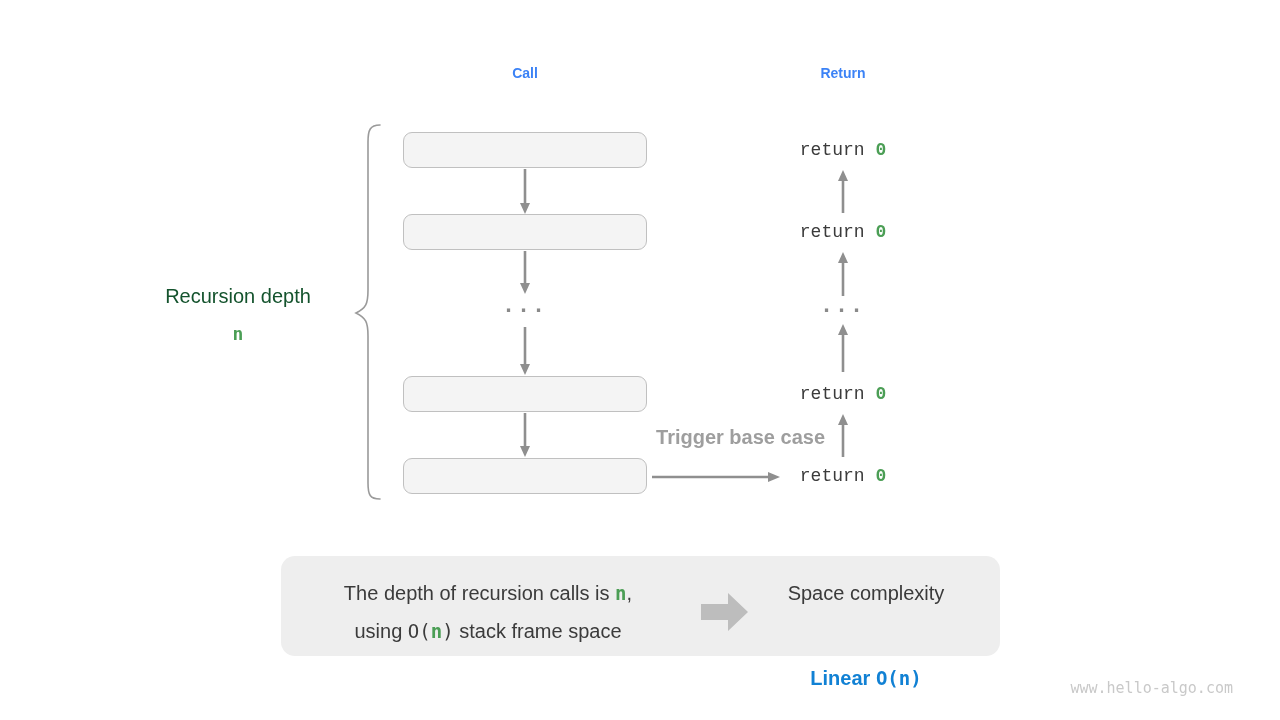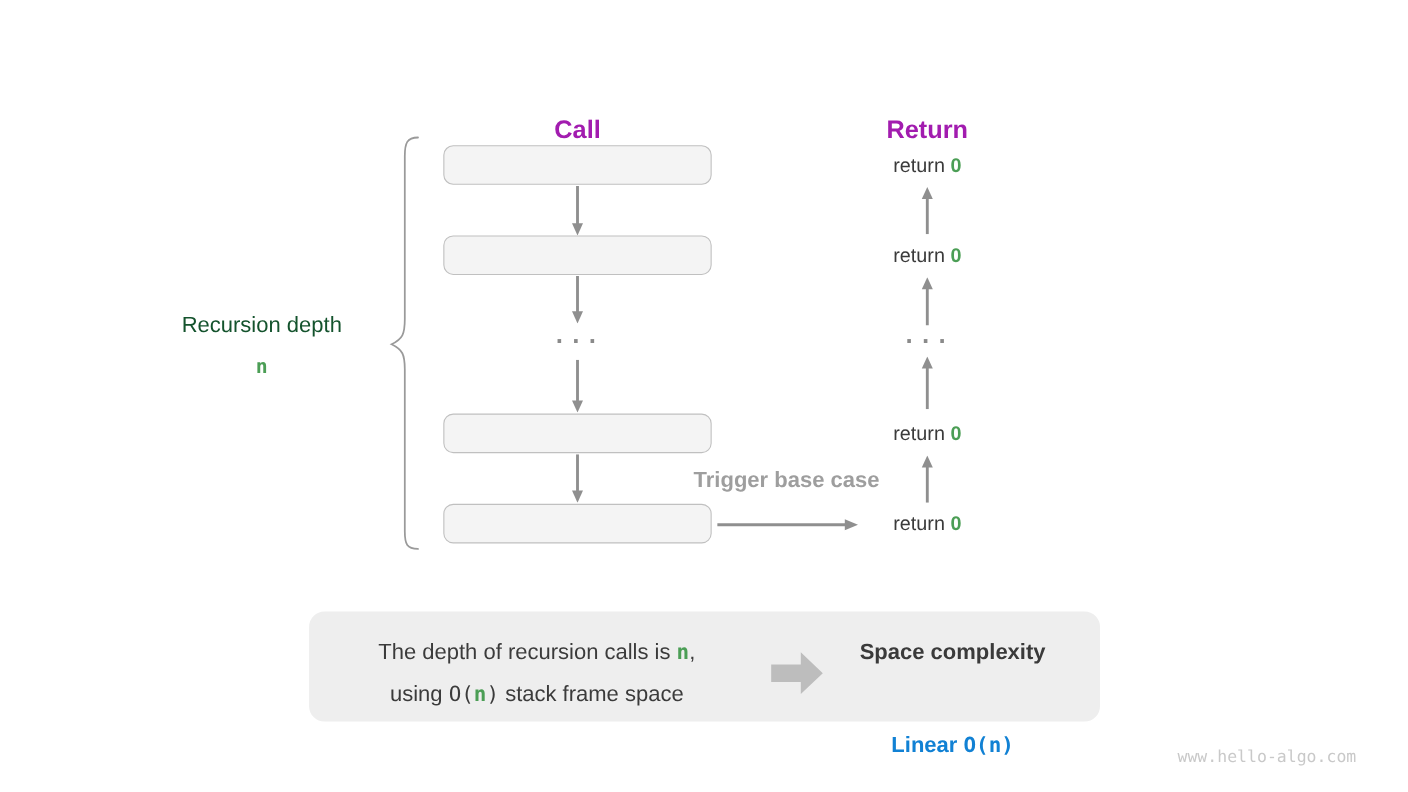--- a/index.html
+++ b/index.html
@@ -4,57 +4,57 @@
 <style>
   html,body{margin:0;padding:0;background:#fff;}
   .canvas{
     position:relative;width:1280px;height:720px;background:#ffffff;
     font-family:"Liberation Sans",sans-serif;overflow:hidden;
   }
   .abs{position:absolute;}
   .center{text-align:center;}
 
   .col-header{
-    width:200px;font-size:23px;font-weight:bold;color:#a21caf;line-height:26px;margin-top:44px;
+    width:200px;font-size:14px;font-weight:bold;color:#3b82f6;line-height:26px;
   }
   .depth-label{
     width:220px;font-size:20px;color:#14532d;line-height:26px;
   }
   .depth-n{
     width:220px;font-size:18px;font-weight:bold;color:#4b9e55;line-height:26px;
     font-family:"DejaVu Sans Mono",monospace;
   }
   .frame-box{
     left:403px;width:244px;height:36px;box-sizing:border-box;
     background:#f4f4f4;border:1.5px solid #c0c0c0;border-radius:9px;
     display:flex;align-items:center;justify-content:center;
     font-family:"DejaVu Sans Mono",monospace;font-size:18px;color:#3b3b3b;
   }
   .frame-box .arg{color:#4b9e55;font-weight:bold;}
   .return-row{
     left:743px;width:200px;text-align:center;line-height:26px;
-    font-family:Liberation Sans, sans-serif;font-size:18px;color:#3b3b3b;white-space:pre;
+    font-family:Liberation Mono, monospace;font-size:18px;color:#3b3b3b;white-space:pre;
   }
   .return-row .val{color:#4b9e55;font-weight:bold;}
   .ellipsis{
     width:200px;text-align:center;line-height:30px;
     font-family:"DejaVu Sans Mono",monospace;font-size:20px;font-weight:bold;
     color:#8a8a8a;letter-spacing:3px;
   }
   .trigger-label{
-    width:220px;text-align:center;font-size:20px;font-weight:bold;color:#9e9e9e;line-height:26px;
+    width:220px;text-align:right;font-size:20px;font-weight:bold;color:#9e9e9e;line-height:26px;
   }
   .summary-panel{
     left:281px;top:556px;width:719px;height:100px;
     background:#eeeeee;border-radius:14px;
   }
   .sum-line{width:390px;text-align:center;font-size:20px;color:#3b3b3b;line-height:28px;}
   .sum-line .n-green{font-family:"DejaVu Sans Mono",monospace;font-size:19px;font-weight:bold;color:#4b9e55;}
   .sum-line .code{font-family:"DejaVu Sans Mono",monospace;font-size:19px;color:#3b3b3b;}
-  .sum-title{width:220px;text-align:center;font-size:20px;font-weight:bold;color:#3a3a3a;line-height:28px;}
+  .sum-title{width:220px;text-align:center;font-size:20px;font-weight:normal;color:#3a3a3a;line-height:28px;}
   .sum-value{width:220px;text-align:center;font-size:20px;font-weight:bold;color:#1181d4;line-height:28px;margin-top:47px;}
   .sum-value .code-blue{font-family:"DejaVu Sans Mono",monospace;font-size:19px;font-weight:bold;color:#1181d4;}
   .watermark{
     left:1013px;top:679px;width:220px;text-align:right;
     font-family:"DejaVu Sans Mono",monospace;font-size:15px;color:#c9c9c9;
   }
 </style>
 </head>
 <body>
 

